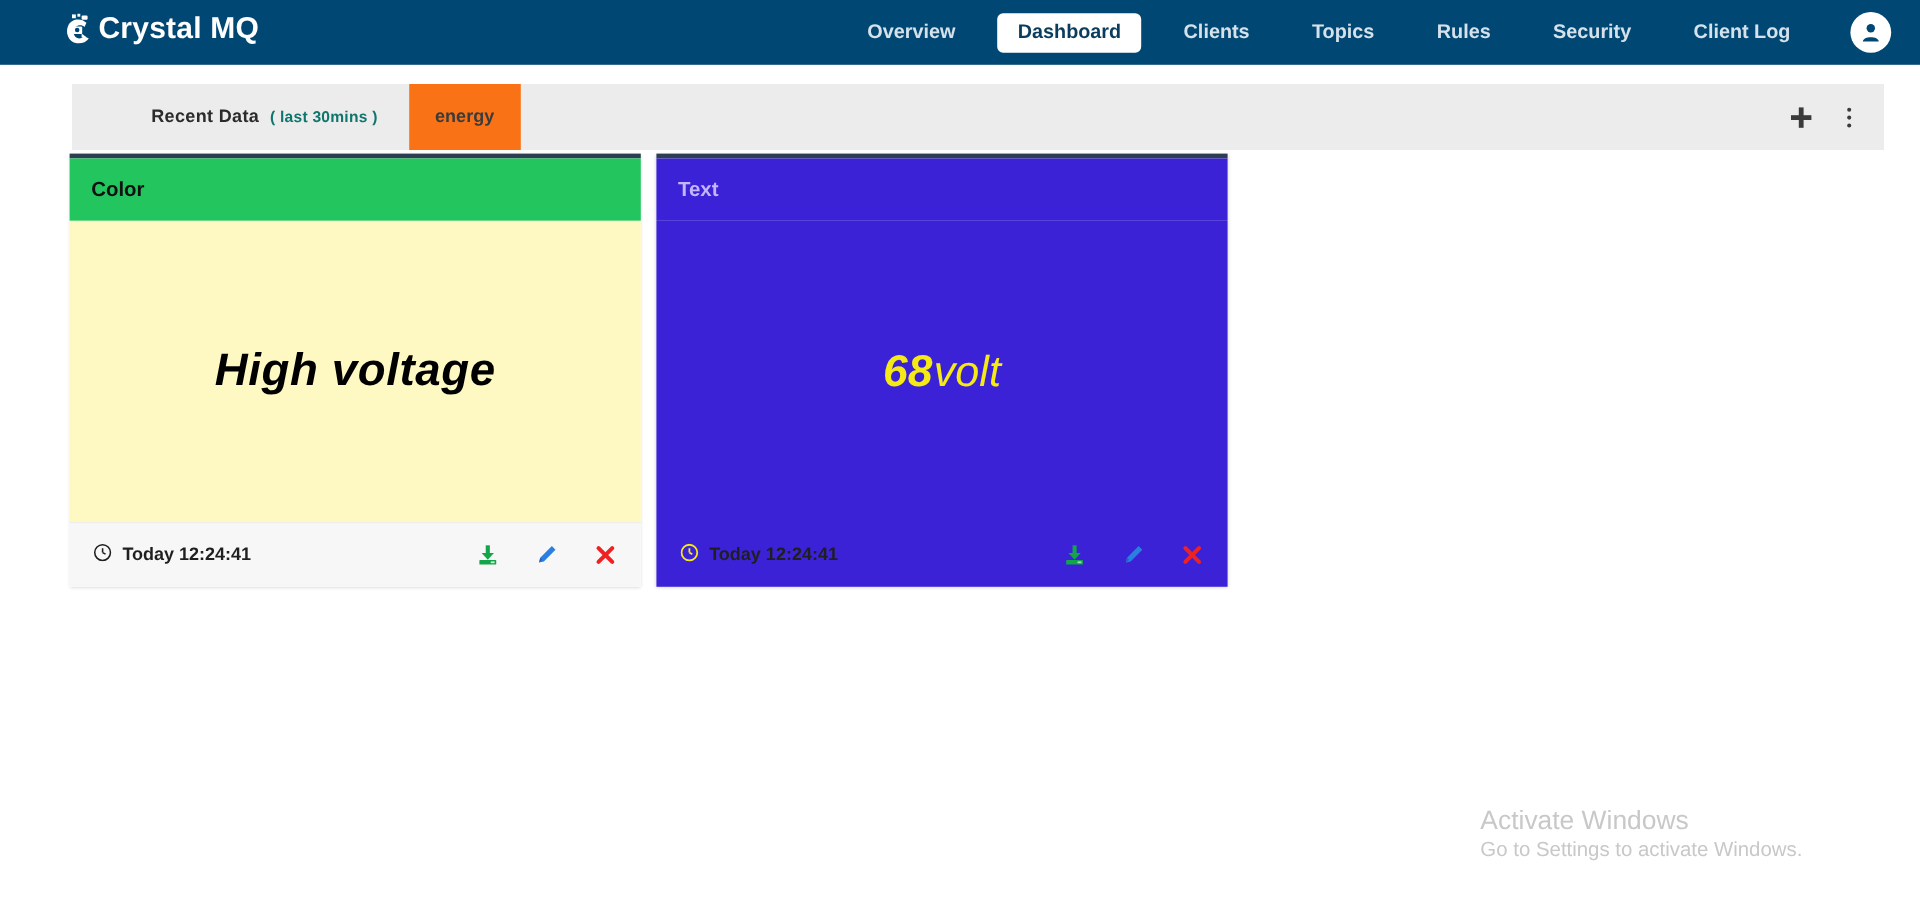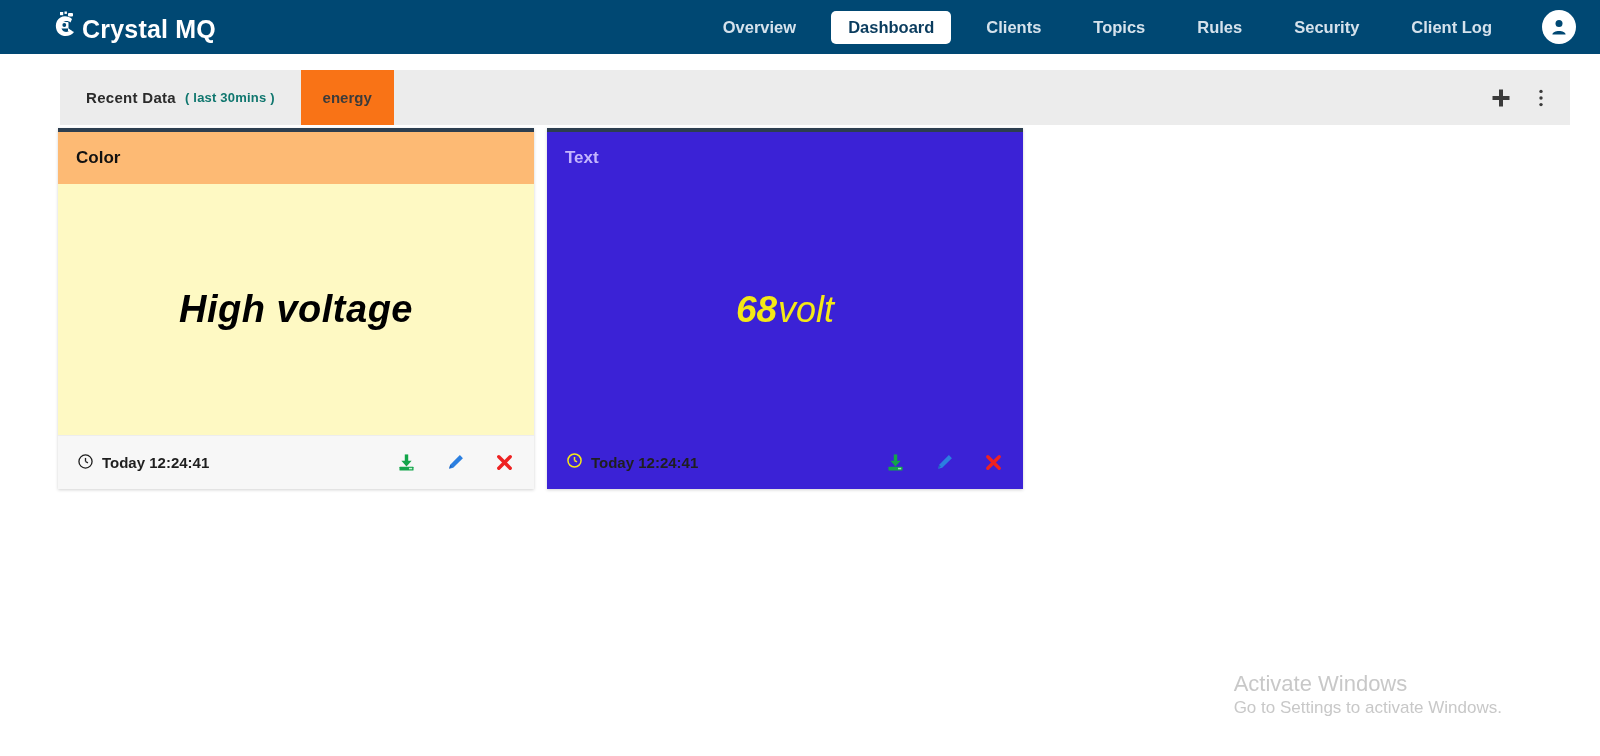--- a/index.html
+++ b/index.html
@@ -15,21 +15,21 @@
   .navbar {
     height: 54px;
     background: #004873;
     display: flex;
     align-items: center;
     padding: 0 24px 0 48px;
     position: relative;
   }
   .brand {
     display: flex;
-    align-items: flex-end;
+    align-items: flex-start;
     gap: 6px;
     color: #ffffff;
     font-size: 25px;
     font-weight: bold;
     letter-spacing: .2px;
     user-select: none;
   }
   .brand-logo {
     width: 34px; height: 34px;
     position: relative;
@@ -70,20 +70,21 @@
 
   
   .tabbar {
     position: absolute;
     left: 60px; right: 30px;
     top: 70px;
     height: 55px;
     background: #ececec;
     display: flex;
     align-items: stretch;
+    padding-left: 40px;
   }
   .tabbar-title {
     display: flex;
     align-items: center;
     gap: 9px;
     padding: 0 26px 0 26px;
     color: #2b2b2b;
     font-size: 15px;
     font-weight: bold;
     letter-spacing: .3px;
@@ -168,21 +169,21 @@
   }
   .foot-actions {
     margin-left: auto;
     display: flex;
     align-items: center;
     gap: 30px;
   }
   .foot-actions .icon-btn { cursor: pointer; }
 
   
-  #card-color .card-head { background: #fdba74; color: #111111; }
+  #card-color .card-head { background: #22c55e; color: #111111; }
   #card-color .card-foot { background: #f7f7f7; border-top: 1px solid #ededed; }
   .big-text {
     font-size: 38px;
     font-weight: bold;
     font-style: italic;
     letter-spacing: .5px;
   }
 
   
   #card-text .card-head,

